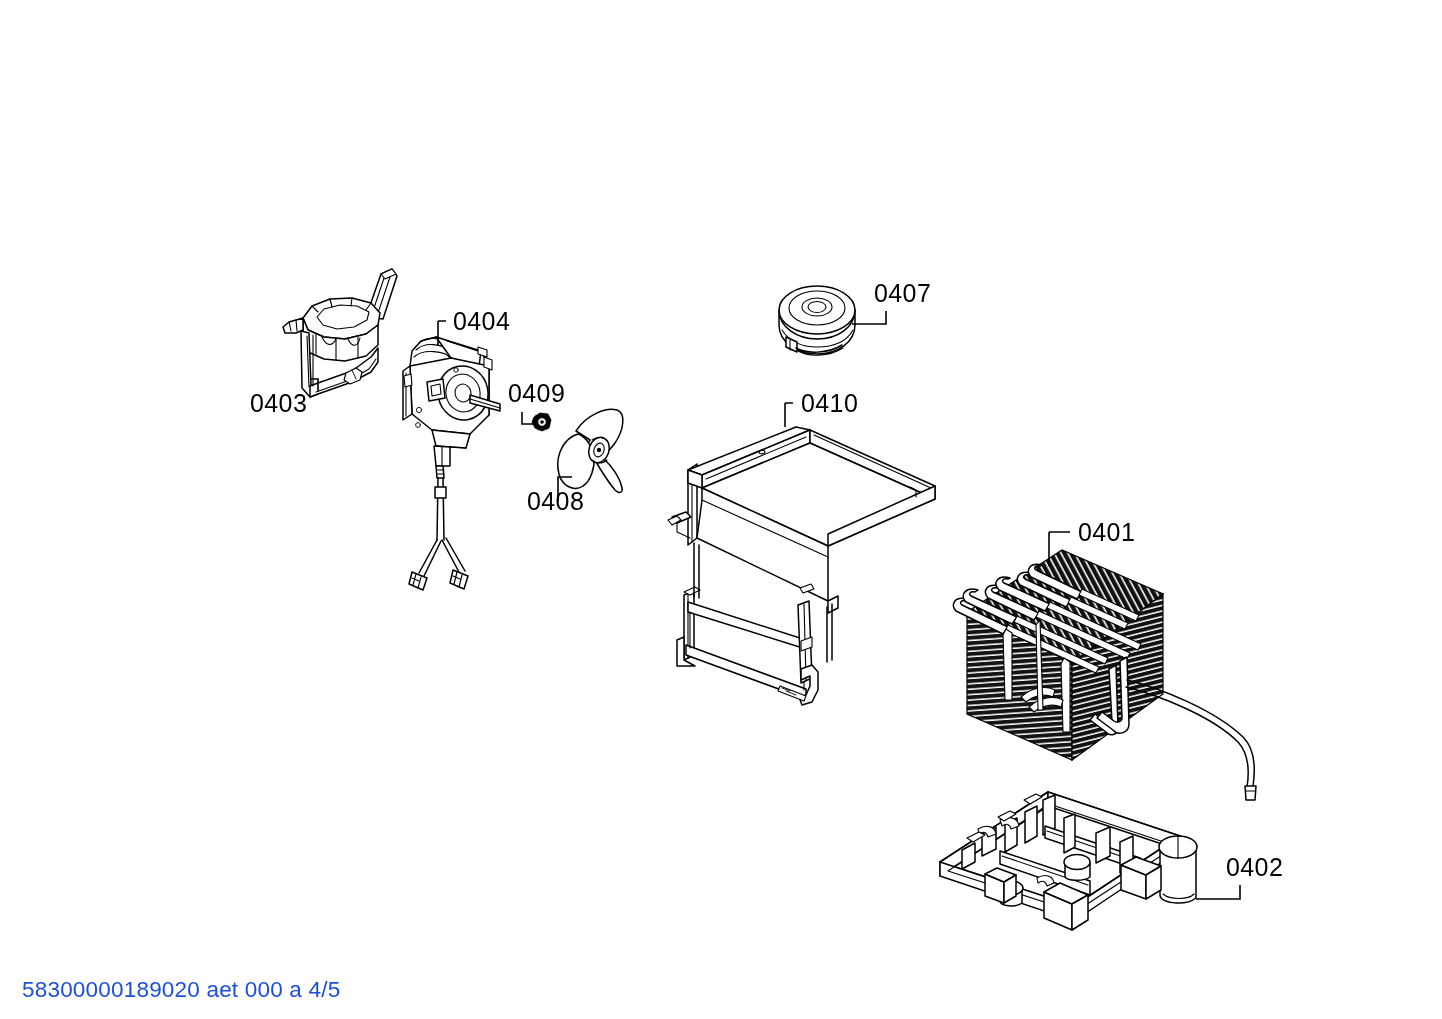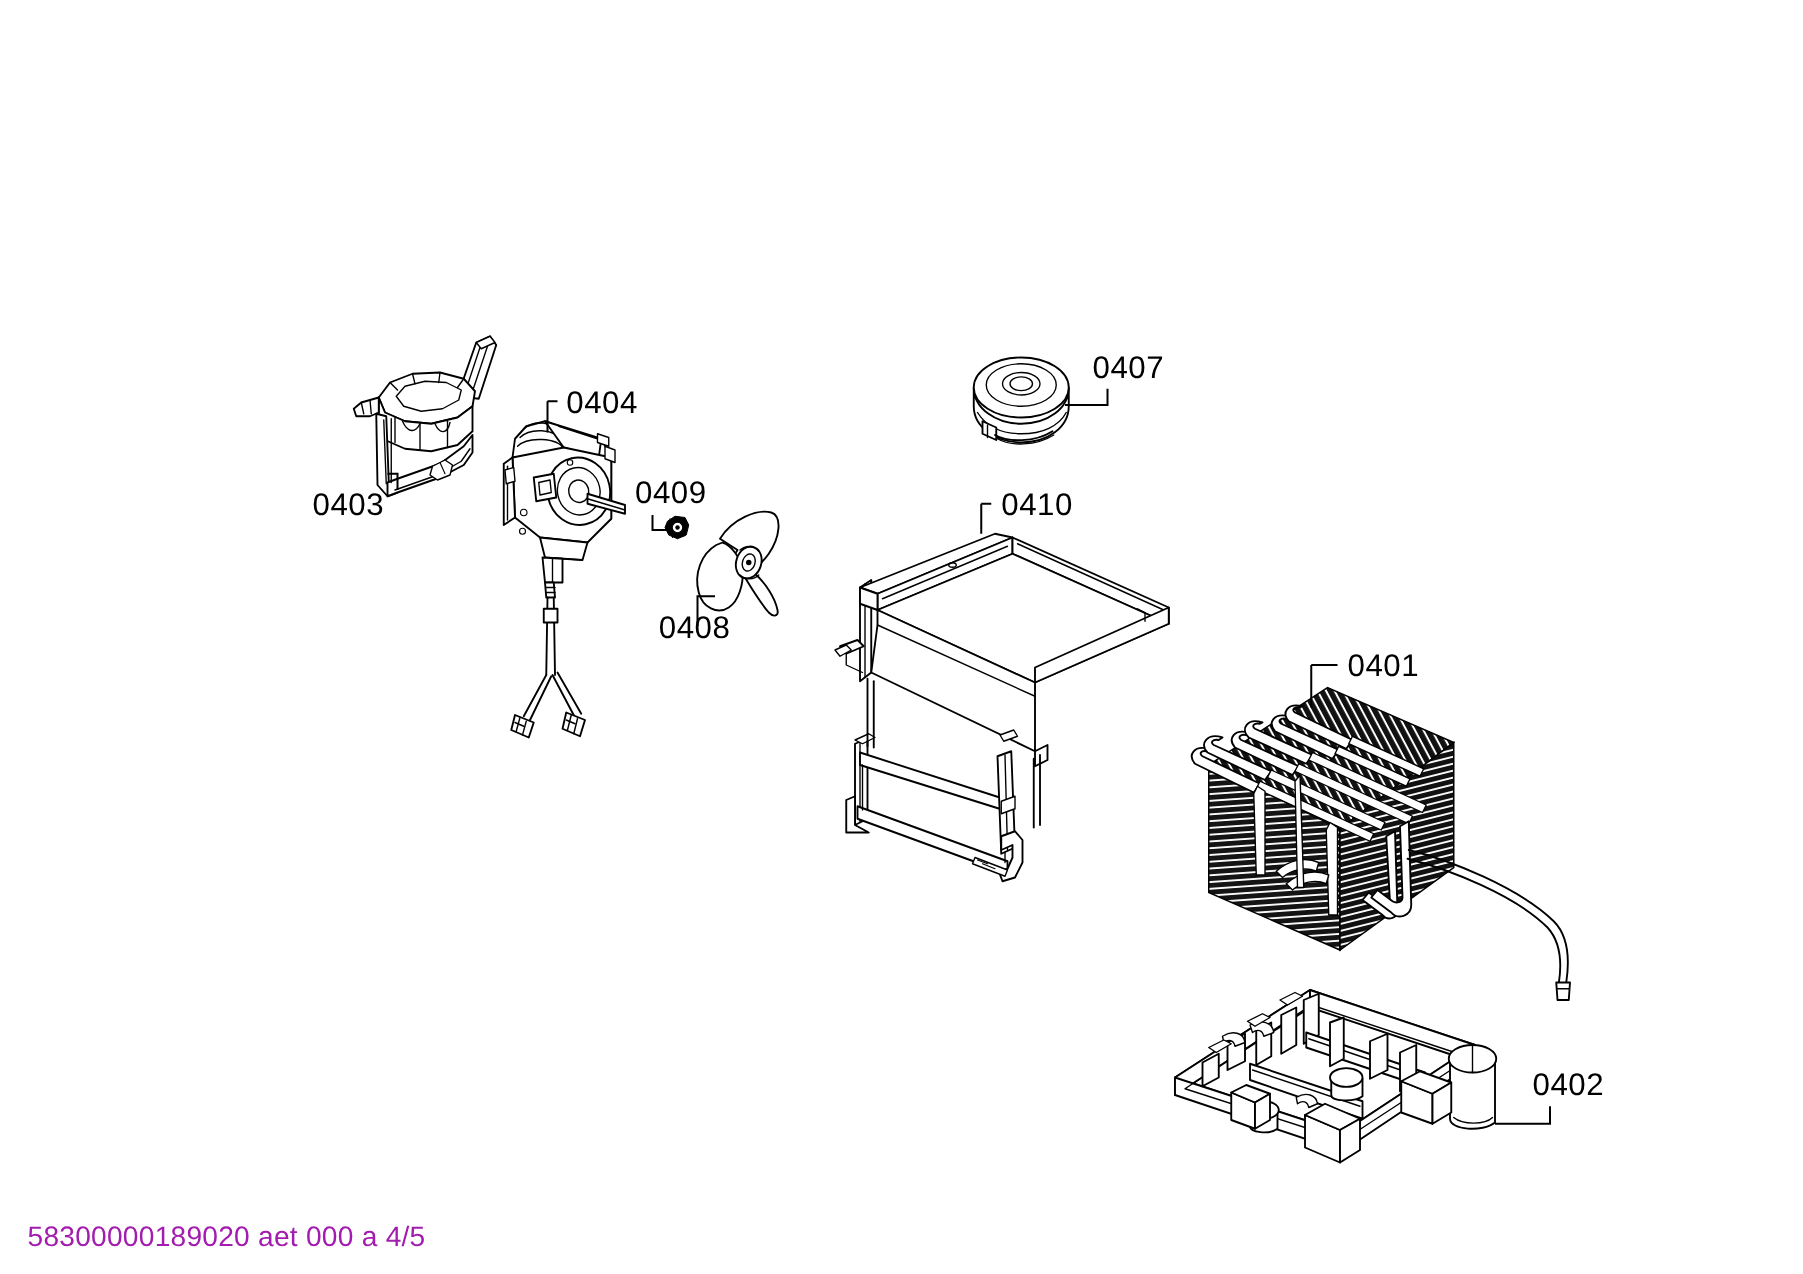--- a/index.html
+++ b/index.html
@@ -40,21 +40,21 @@
     fill: #000;
     letter-spacing: 0.4px;
   }
   .footer-text {
     position: absolute;
     left: 22px;
     top: 977px;
     font-family: "Liberation Sans", sans-serif;
     font-size: 22.5px;
     letter-spacing: 0.2px;
-    color: #a21caf;
+    color: #1d4ed8;
     white-space: nowrap;
   }
 </style>
 </head>
 <body>
 
 <div id="diagram-root">
 <svg class="diagram" viewBox="0 0 1442 1019" xmlns="http://www.w3.org/2000/svg">
 
   <defs>

